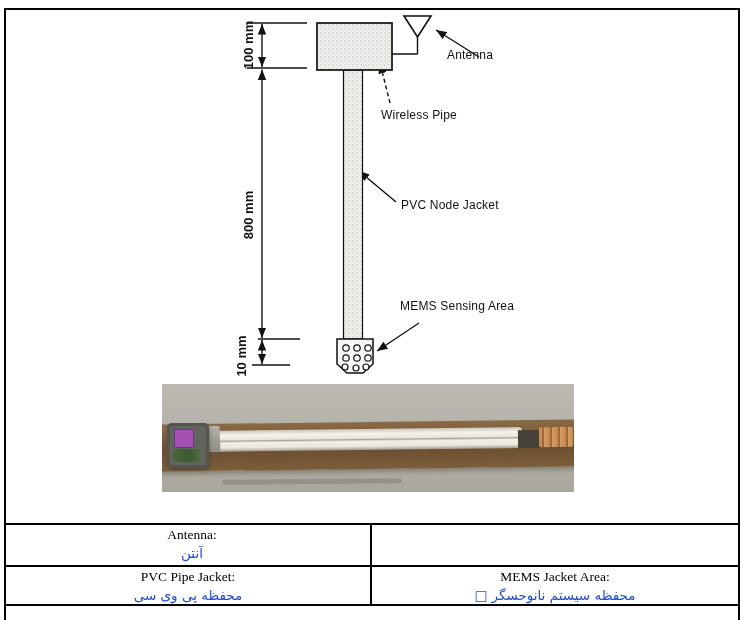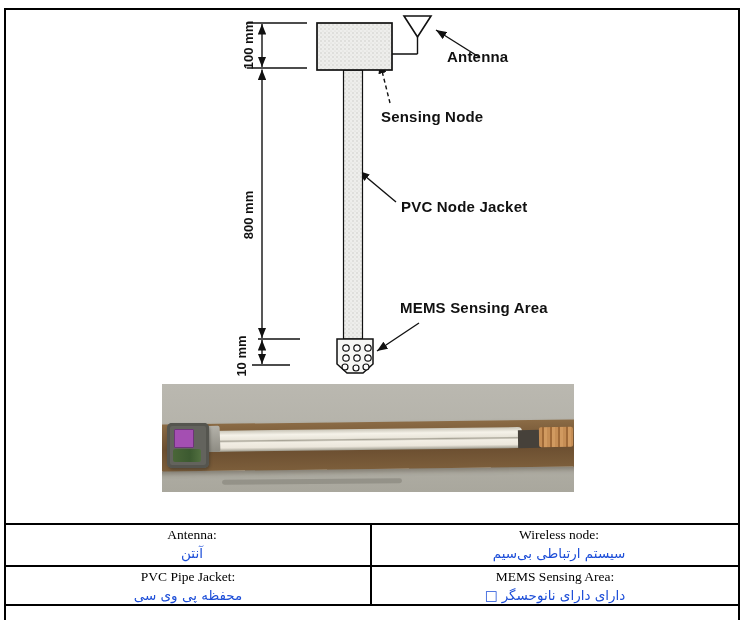--- a/index.html
+++ b/index.html
@@ -8,21 +8,21 @@
     overflow:hidden; font-family:"Liberation Sans", sans-serif;
   }
   
   .page-border {
     position:absolute; left:4px; top:8px; width:736px; height:680px;
     box-sizing:border-box; border:2px solid #000;
   }
   
   .diagram-svg { position:absolute; left:0; top:0; }
   .dlabel {
-    position:absolute; font-weight:700; font-size:15px; color:#111;
+    position:absolute; font-weight:400; font-size:12px; color:#111;
     white-space:nowrap; letter-spacing:0.2px;
   }
   .dim {
     position:absolute; width:64px; height:16px; text-align:center;
     transform:rotate(-90deg); font-weight:700; font-size:13px; color:#111;
     white-space:nowrap;
   }
   
   .photo {
     position:absolute; left:162px; top:384px; width:412px; height:108px;
@@ -149,21 +149,21 @@
         <circle cx="356" cy="368" r="3"></circle>
         <circle cx="366" cy="367" r="3"></circle>
     </g>
   </svg>
 
   <div class="dim" style="left:217px; top:37px;">100 mm</div>
   <div class="dim" style="left:217px; top:207px;">800 mm</div>
   <div class="dim" style="left:210px; top:348px;">10 mm</div>
 
   <div class="dlabel" style="left:447px; top:48px;">Antenna</div>
-  <div class="dlabel" style="left:381px; top:108px;">Sensing Node</div>
+  <div class="dlabel" style="left:381px; top:108px;">Wireless Pipe</div>
   <div class="dlabel" style="left:401px; top:198px;">PVC Node Jacket</div>
   <div class="dlabel" style="left:400px; top:299px;">MEMS Sensing Area</div>
 
   <div class="photo">
     <div class="beam"></div>
     <div class="smudge"></div>
     <div class="pipes"></div>
     <div class="coupler"></div>
     <div class="darkseg"></div>
     <div class="copper"></div>
@@ -172,30 +172,26 @@
       <div class="pcb"></div>
     </div>
   </div>
 
   <div class="legend-table">
     <div class="t-row r1">
       <div class="t-cell first">
         <div class="en">Antenna:</div>
         <div class="fa">آنتن</div>
       </div>
-      <div class="t-cell">
-        <div class="en">Wireless node:</div>
-        <div class="fa">سیستم ارتباطی بی‌سیم</div>
-      </div>
     </div>
     <div class="t-row r2">
       <div class="t-cell first">
         <div class="en">PVC Pipe Jacket:</div>
         <div class="fa">محفظه پی وی سی</div>
       </div>
       <div class="t-cell">
-        <div class="en">MEMS Sensing Area:</div>
-        <div class="fa">دارای دارای نانوحسگر □</div>
+        <div class="en">MEMS Jacket Area:</div>
+        <div class="fa">محفظه سیستم نانوحسگر □</div>
       </div>
     </div>
   </div>
 
 </div>
 
 </body></html>

